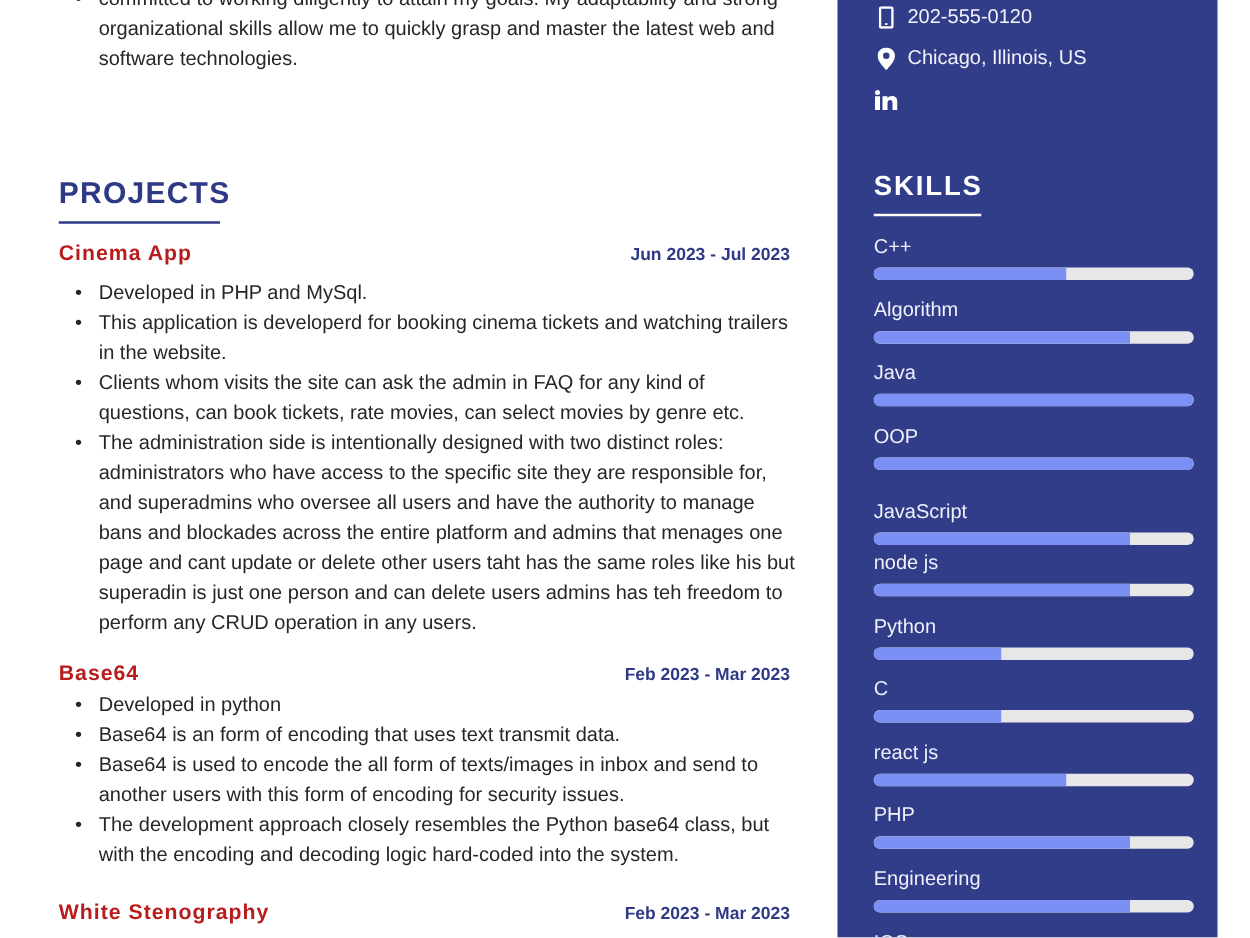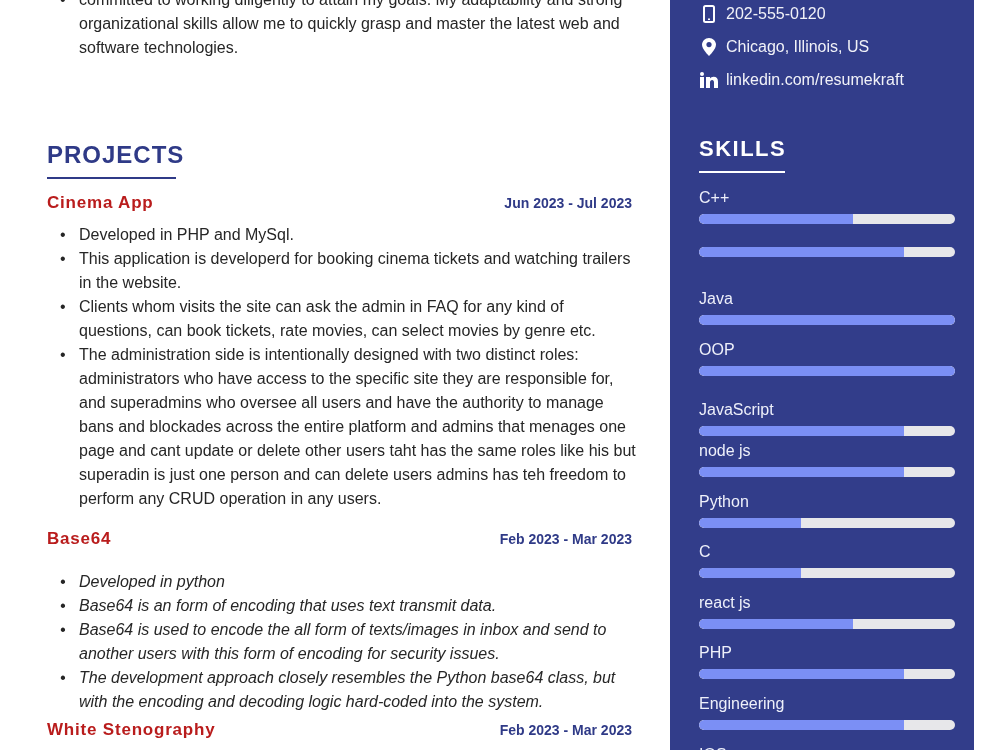--- a/index.html
+++ b/index.html
@@ -64,21 +64,21 @@
       <li>Clients whom visits the site can ask the admin in FAQ for any kind of questions, can book tickets, rate movies, can select movies by genre etc.</li>
       <li>The administration side is intentionally designed with two distinct roles: administrators who have access to the specific site they are responsible for, and superadmins who oversee all users and have the authority to manage bans and blockades across the entire platform and admins that menages one page and cant update or delete other users taht has the same roles like his but superadin is just one person and can delete users admins has teh freedom to perform any CRUD operation in any users.</li>
     </ul>
   </div>
 
   <div class="project" style="top:529px;">
     <div class="project-head">
       <div class="project-name">Base64</div>
       <div class="project-date">Feb 2023 - Mar 2023</div>
     </div>
-    <ul class="bullets" style="margin-top:17px;font-style:italic;">
+    <ul class="bullets" style="margin-top:0;">
       <li>Developed in python</li>
       <li>Base64 is an form of encoding that uses text transmit data.</li>
       <li>Base64 is used to encode the all form of texts/images in inbox and send to another users with this form of encoding for security issues.</li>
       <li>The development approach closely resembles the Python base64 class, but with the encoding and decoding logic hard-coded into the system.</li>
     </ul>
   </div>
 
   <div class="project" style="top:720px;">
     <div class="project-head">
       <div class="project-name">White Stenography</div>
@@ -110,34 +110,34 @@
   </div>
 
   <div class="contact-item" style="top:68px;">
     <span class="contact-icon">
       <svg width="18" height="16" viewBox="0 0 18 16">
           <rect x="0" y="5" width="4" height="11" fill="#ffffff"></rect>
           <circle cx="2" cy="2" r="2" fill="#ffffff"></circle>
           <path d="M6 5h4v1.6C10.7 5.5 12 4.8 13.6 4.8 16.5 4.8 18 6.6 18 9.8V16h-4v-5.6c0-1.6-.6-2.5-1.9-2.5-1.3 0-2.1.9-2.1 2.5V16H6z" fill="#ffffff"></path>
         </svg>
     </span>
-    <span class="contact-text">linkedin.com/resumekraft</span>
   </div>
 
   <div class="skills-title">SKILLS</div>
   <div class="skills-rule"></div>
 
   <div id="skills-list">
       <div class="skill" style="top: 189px;">
         <div class="skill-label">C++</div>
         <div class="skill-track">
           <div class="skill-fill" style="width: 60%;"></div>
         </div>
       </div>
       <div class="skill" style="top: 239.6px;">
+        <div class="skill-label">Algorithm</div>
         <div class="skill-track">
           <div class="skill-fill" style="width: 80%;"></div>
         </div>
       </div>
       <div class="skill" style="top: 290.2px;">
         <div class="skill-label">Java</div>
         <div class="skill-track">
           <div class="skill-fill full" style="width: 100%;"></div>
         </div>
       </div>

